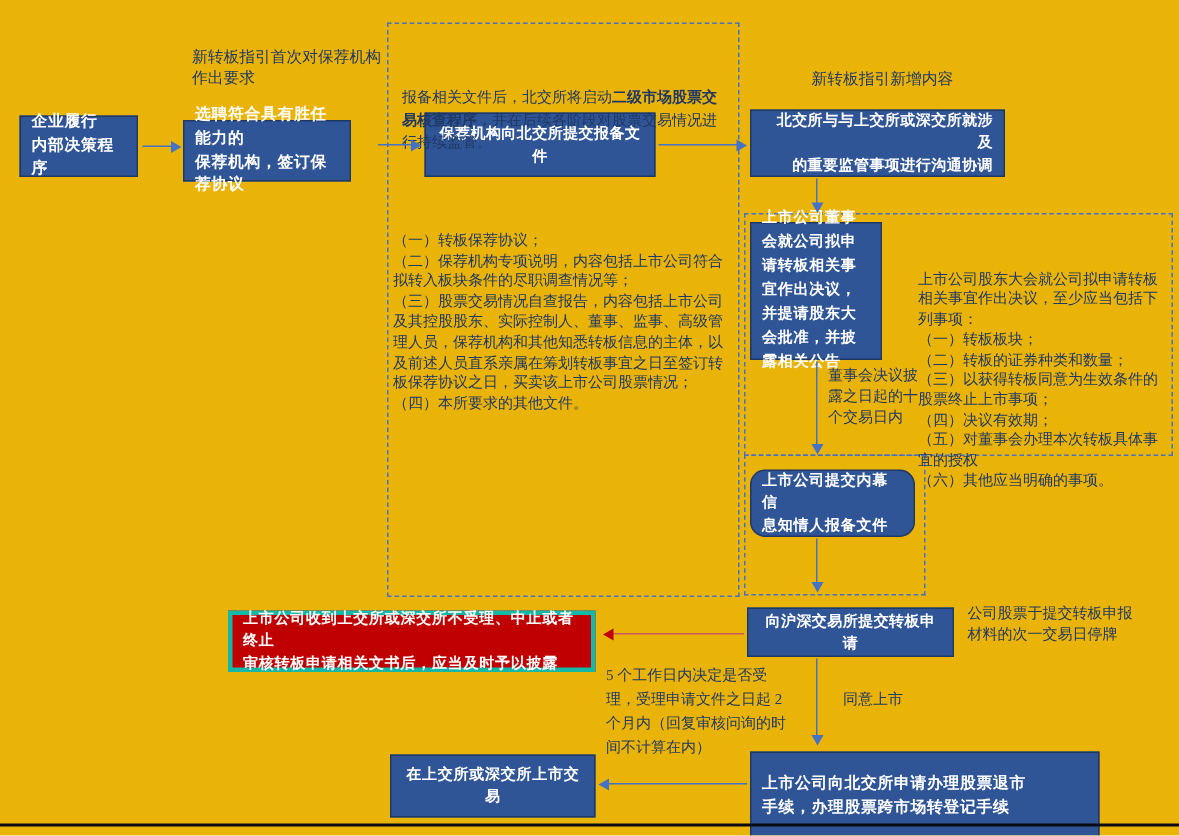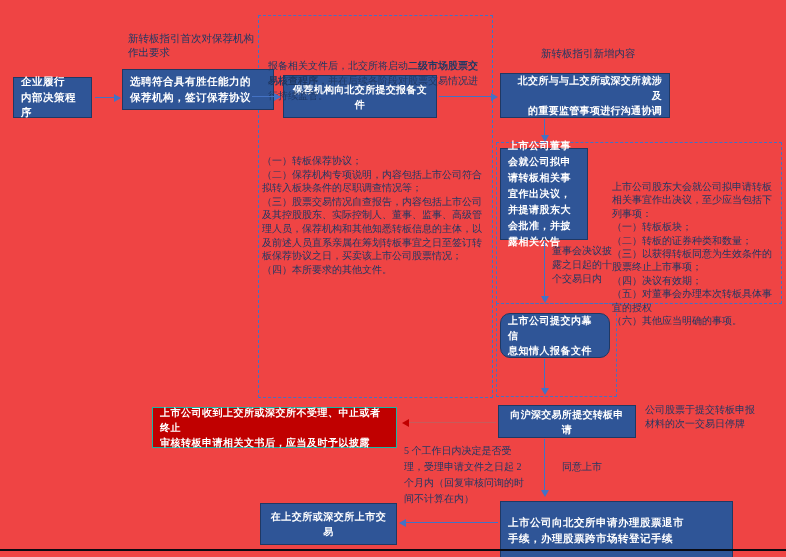--- a/index.html
+++ b/index.html
@@ -1,27 +1,27 @@
 <!DOCTYPE html>
 <html><head>
 <meta charset="utf-8">
 <style>
   html,body{margin:0;padding:0;background:#ffffff;}
   #canvas{
-    position:relative;width:786px;height:557px;background:#ef4444;overflow:hidden;
+    position:relative;width:786px;height:557px;background:#eab308;overflow:hidden;
     font-family:"Liberation Serif","DejaVu Serif",serif;color:#1F3864;
   }
   .box{
     position:absolute;background:#2F5597;border:1px solid #1F3864;color:#ffffff;
     font-size:10.5px;font-weight:600;line-height:1.5;letter-spacing:.5px;
     display:flex;align-items:center;white-space:pre-line;
     padding:2px 7px;box-sizing:border-box;
   }
   .box.center{justify-content:center;text-align:center;}
-  .redbox{background:#C00000;border:1px solid #14b8a6;}
+  .redbox{background:#C00000;border:3px solid #14b8a6;}
   .dashed{position:absolute;border:1px dashed #4472C4;box-sizing:border-box;}
   .note{position:absolute;color:#1F3864;font-size:10.5px;line-height:1.35;}
   .listblock{position:absolute;color:#1F3864;font-size:10px;line-height:13.6px;margin-top:31px;}
   .listblock .hd{font-weight:700;}
   .b{font-weight:700;}
   
   .harrow{position:absolute;height:0;border-top:1.5px solid #4472C4;}
   .harrow.right::after{content:"";position:absolute;right:-2px;top:-4.5px;width:0;height:0;
     border-left:7px solid #4472C4;border-top:4px solid transparent;border-bottom:4px solid transparent;}
   .harrow.left::before{content:"";position:absolute;left:-2px;top:-4.5px;width:0;height:0;
@@ -44,21 +44,21 @@
 
   <div class="note" style="left:128px;top:32px;width:134px;">新转板指引首次对保荐机构作出要求</div>
   <div class="note" style="left:541px;top:47px;width:140px;">新转板指引新增内容</div>
   <div class="note" style="left:552px;top:244px;width:66px;font-size:10px;line-height:14px;">董事会决议披露之日起的十个交易日内</div>
   <div class="note" style="left:645px;top:403px;width:112px;font-size:10px;line-height:14px;">公司股票于提交转板申报材料的次一交易日停牌</div>
   <div class="note" style="left:404px;top:443px;width:124px;font-size:10px;line-height:16px;">5 个工作日内决定是否受理，受理申请文件之日起 2 个月内（回复审核问询的时间不计算在内）</div>
   <div class="note" style="left:562px;top:460px;font-size:10px;">同意上市</div>
 
   <div class="box" style="left:13px;top:77px;width:79px;height:41px;">企业履行
 内部决策程序</div>
-  <div class="box" style="left:122px;top:69px;width:152px;height:41px;">选聘符合具有胜任能力的
+  <div class="box" style="left:122px;top:80px;width:112px;height:41px;">选聘符合具有胜任能力的
 保荐机构，签订保荐协议</div>
   <div class="box center" style="left:283px;top:75px;width:154px;height:43px;font-size:10px;letter-spacing:.3px;">保荐机构向北交所提交报备文件</div>
   <div class="box" style="left:500px;top:73px;width:170px;height:45px;font-size:10px;letter-spacing:.3px;text-align:right;">北交所与与上交所或深交所就涉及
 的重要监管事项进行沟通协调</div>
   <div class="box" style="left:500px;top:148px;width:88px;height:92px;font-size:10px;line-height:1.6;letter-spacing:.5px;">上市公司董事会就公司拟申请转板相关事宜作出决议，并提请股东大会批准，并披露相关公告</div>
   <div class="box" style="left:500px;top:313px;width:110px;height:45px;font-size:10px;letter-spacing:.5px;border-radius:10px;">上市公司提交内幕信
 息知情人报备文件</div>
   <div class="box center" style="left:498px;top:405px;width:138px;height:33px;font-size:10px;letter-spacing:.3px;">向沪深交易所提交转板申请</div>
   <div class="box" style="left:500px;top:501px;width:233px;height:60px;">上市公司向北交所申请办理股票退市
 手续，办理股票跨市场转登记手续</div>

